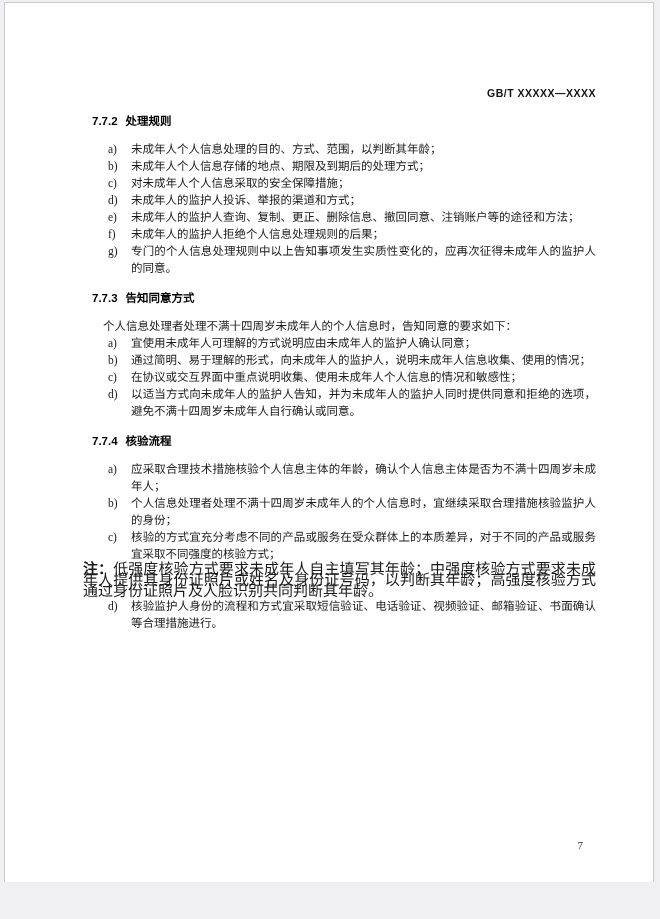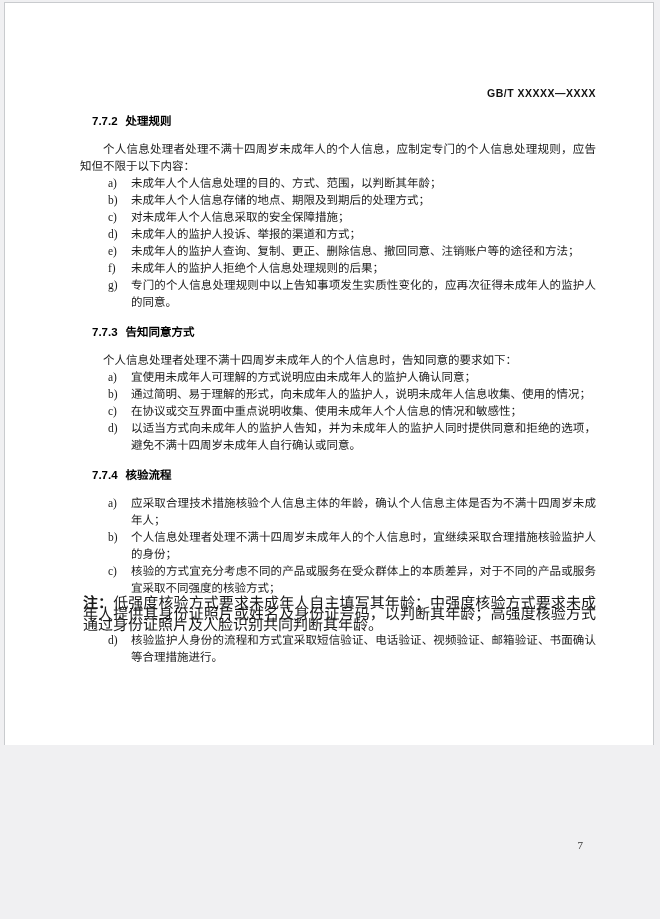--- a/index.html
+++ b/index.html
@@ -16,21 +16,21 @@
     position: relative;
     width: 660px;
     height: 919px;
     background: #f0f0f2;
   }
   .page {
     position: absolute;
     left: 4px;
     top: 2px;
     width: 650px;
-    height: 743px;
+    height: 880px;
     background: #ffffff;
     border: 1px solid #c9cbce;
     border-bottom: none;
   }
   .content {
     padding: 84px 57px 0 75px;
     color: #1a1a1a;
   }
   .doc-header {
     text-align: right;
@@ -97,21 +97,20 @@
 <div class="viewport">
   <div class="page">
     <div class="content">
 
       <div class="doc-header">GB/T XXXXX—XXXX</div>
 
 
       <div class="clause-heading">
         <span class="clause-num">7.7.2</span><span class="clause-title">处理规则</span>
       </div>
-      <p class="para">个人信息处理者处理不满十四周岁未成年人的个人信息，应制定专门的个人信息处理规则，应告知但不限于以下内容：</p>
       <div class="list">
         <div class="li">
           <span class="li-label">a)</span>
           <span class="li-text">未成年人个人信息处理的目的、方式、范围，以判断其年龄；</span>
         </div>
         <div class="li">
           <span class="li-label">b)</span>
           <span class="li-text">未成年人个人信息存储的地点、期限及到期后的处理方式；</span>
         </div>
         <div class="li">

